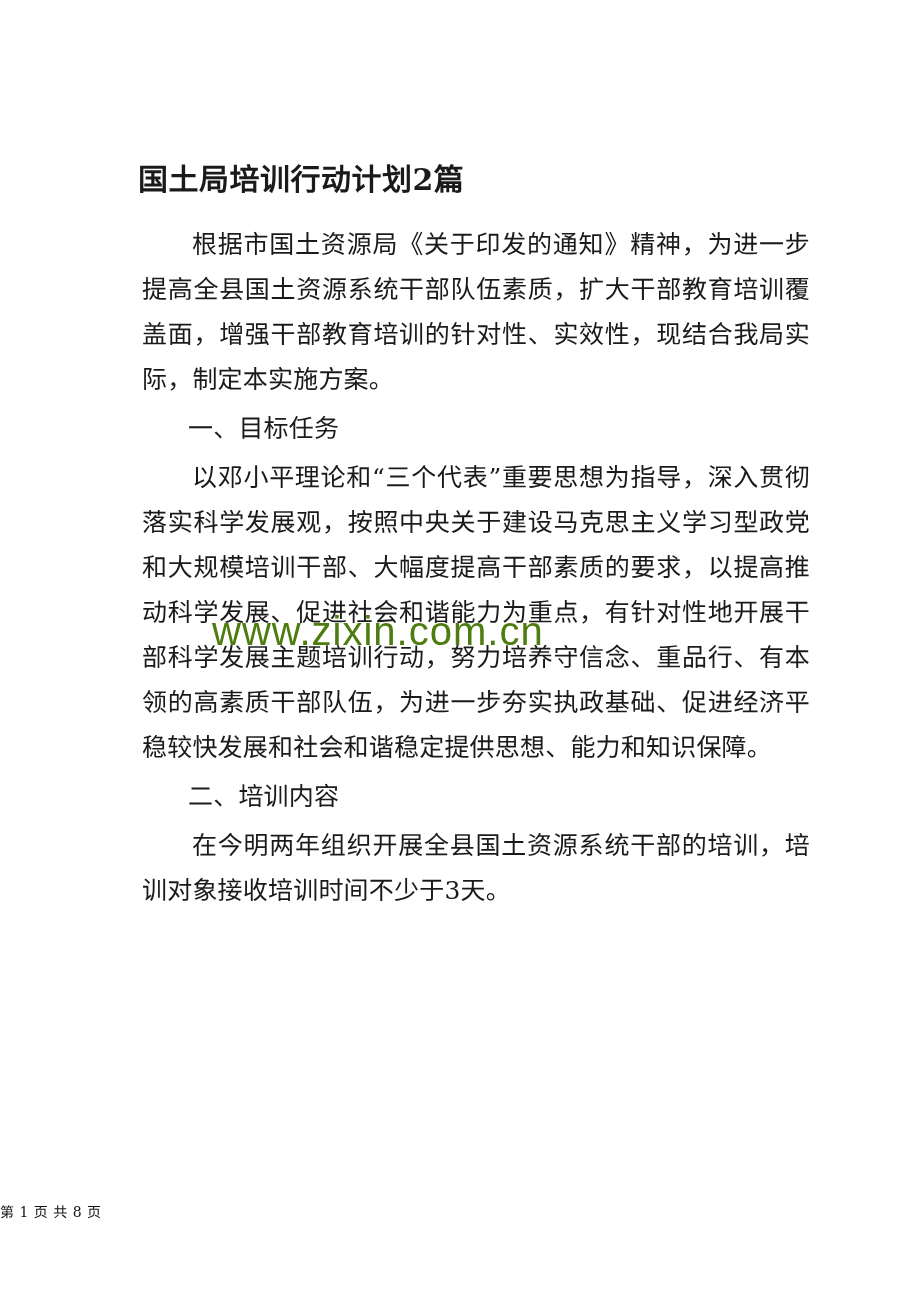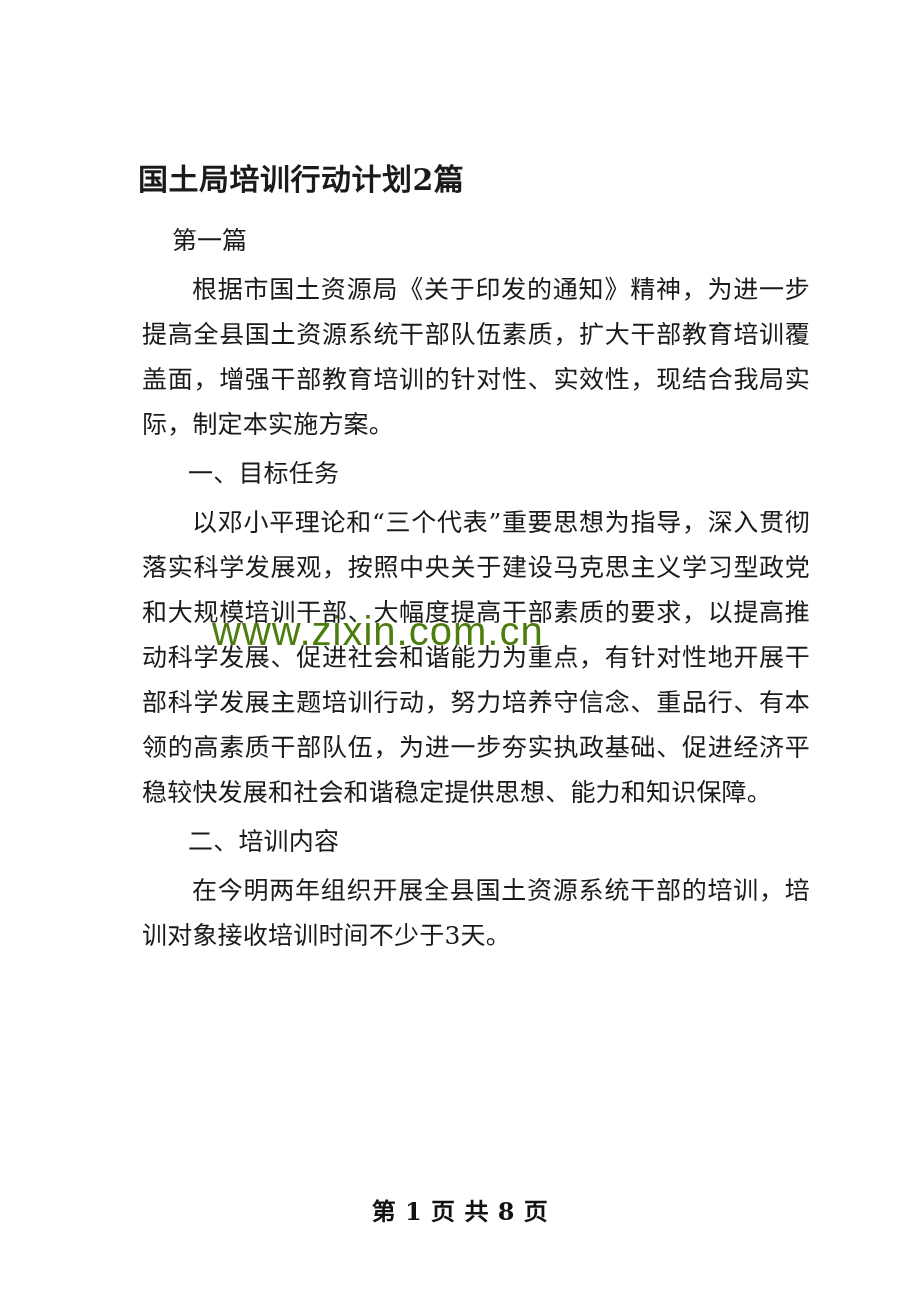--- a/index.html
+++ b/index.html
@@ -92,44 +92,43 @@
   .spacer-title {
     height: 16px;
   }
 
   
   .page-footer {
     position: absolute;
     left: 0;
     right: 0;
     top: 1196px;
-    text-align: center;
-    font-size: 24px;
-    font-weight: bold;
+    text-align: left;
+    font-size: 14px;
+    font-weight: normal;
     line-height: 32px;
     letter-spacing: 0.5px;
     color: #111111;
     font-family: "DejaVu Serif", "Liberation Serif", serif;
     z-index: 2;
   }
 </style>
 </head>
 <body>
 
 <div class="page">
 
   <div class="watermark">www.zixin.com.cn</div>
 
   <div class="content">
 
     <h1 class="doc-title">国土局培训行动计划2篇</h1>
 
     <div class="spacer-title"></div>
 
-    <p class="label-line">第一篇</p>
 
     <p class="para indent-2">根据市国土资源局《关于印发的通知》精神，为进一步提高全县国土资源系统干部队伍素质，扩大干部教育培训覆盖面，增强干部教育培训的针对性、实效性，现结合我局实际，制定本实施方案。</p>
 
     <p class="heading">一、目标任务</p>
 
     <p class="para indent-2">以邓小平理论和“三个代表”重要思想为指导，深入贯彻落实科学发展观，按照中央关于建设马克思主义学习型政党和大规模培训干部、大幅度提高干部素质的要求，以提高推动科学发展、促进社会和谐能力为重点，有针对性地开展干部科学发展主题培训行动，努力培养守信念、重品行、有本领的高素质干部队伍，为进一步夯实执政基础、促进经济平稳较快发展和社会和谐稳定提供思想、能力和知识保障。</p>
 
     <p class="heading">二、培训内容</p>
 
     <p class="para indent-2">在今明两年组织开展全县国土资源系统干部的培训，培训对象接收培训时间不少于3天。</p>

